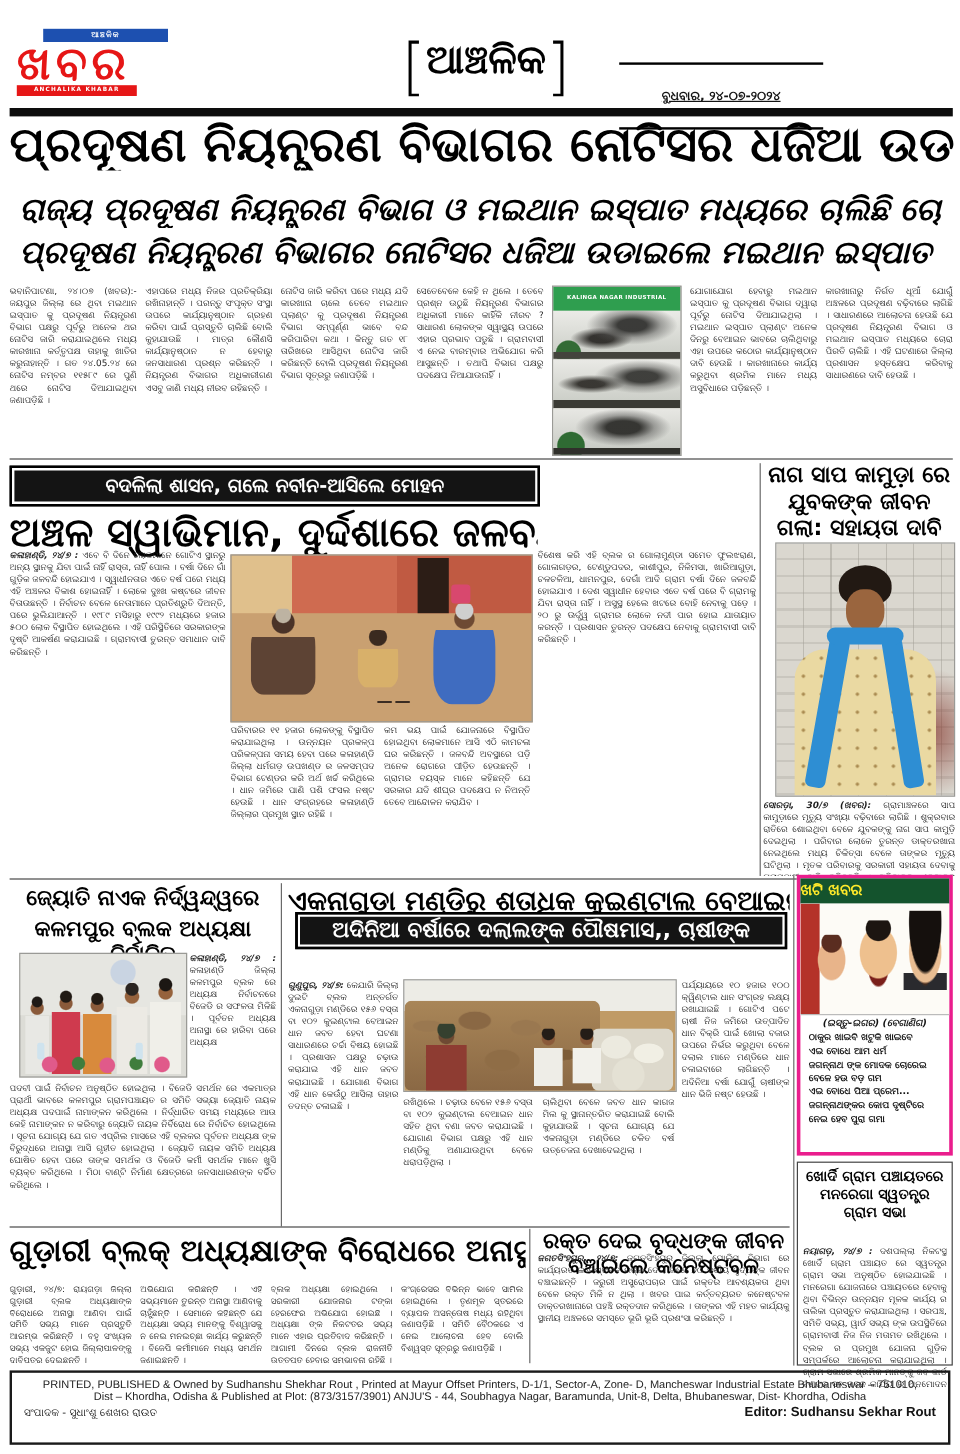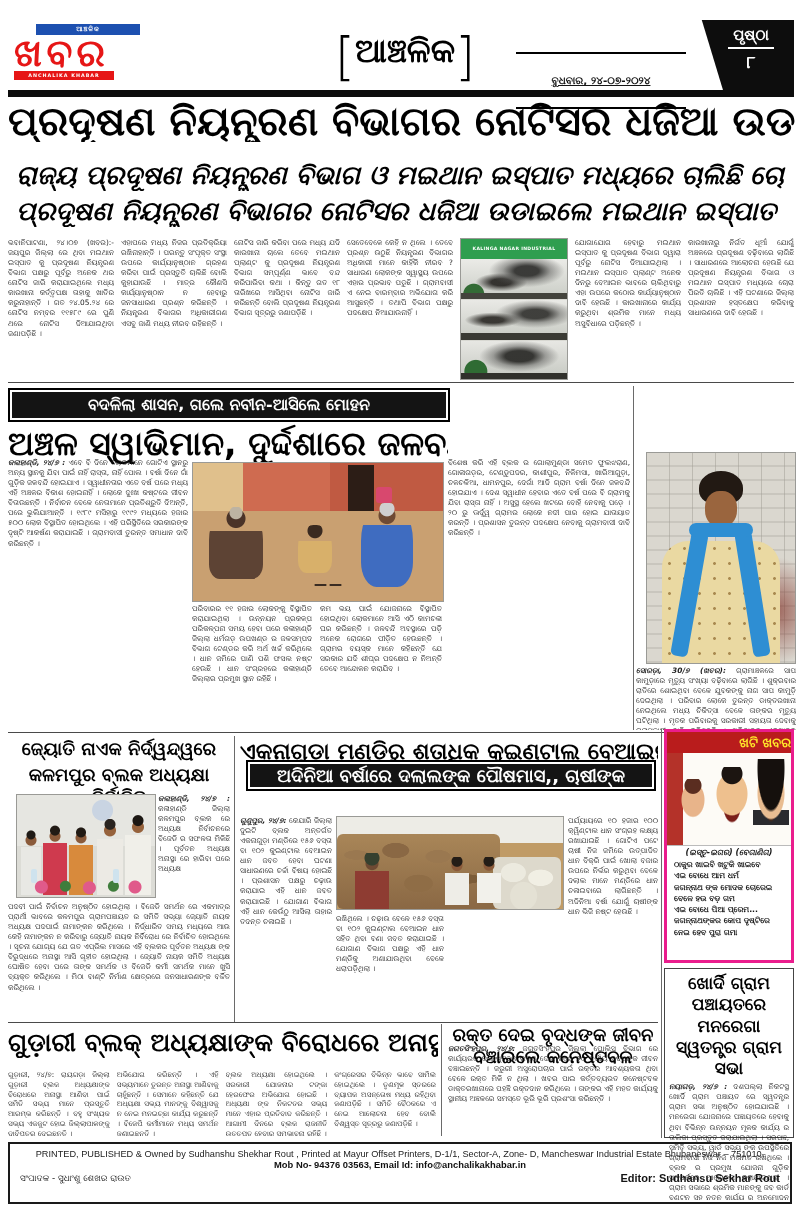--- a/index.html
+++ b/index.html
@@ -26,27 +26,20 @@
   <div class="abs" style="left:0;top:0;width:800px;height:90px;">
     <div class="abs" style="left:14px;top:24px;width:170px;height:62px;">
       <div style="margin-left:22px;width:104px;height:11px;background:#1d50b0;color:#fff;font-size:6.5px;font-weight:bold;text-align:center;line-height:11px;letter-spacing:1px;">ଆଞ୍ଚଳିକ</div>
       <div style="font-size:38px;font-weight:800;color:#e61616;line-height:0.95;letter-spacing:4px;transform:skewX(-3deg);">ଖବର</div>
       <div style="width:100px;height:9px;background:#e61616;color:#fff;font-size:4.8px;font-weight:bold;text-align:center;line-height:9px;letter-spacing:1px;">ANCHALIKA KHABAR</div>
     </div>
     <div class="abs" style="left:300px;top:26px;width:210px;height:56px;text-align:center;color:#000;">
       <span style="font-size:52px;font-weight:300;vertical-align:-12px;">[</span><span style="font-size:33px;font-weight:800;">ଆଞ୍ଚଳିକ</span><span style="font-size:52px;font-weight:300;vertical-align:-12px;">]</span>
     </div>
     <div class="abs" style="left:516px;top:52px;width:158px;border-top:2px solid #000;border-bottom:2px solid #000;padding:20px 6px;font-size:10.5px;font-weight:bold;text-decoration:underline;text-align:center;">ବୁଧବାର, ୨୪-୦୭-୨୦୨୪</div>
-    <div class="abs" style="left:688px;top:20px;width:106px;height:70px;background:#0d0d0d;clip-path:polygon(13% 0,100% 0,100% 100%,33% 100%);color:#fff;">
-      <div style="position:absolute;right:14px;top:6px;width:58px;text-align:center;">
-        <div style="font-size:15px;font-weight:bold;">ପୃଷ୍ଠା</div>
-        <div style="height:2px;background:#fff;margin:3px 0 3px 6px;width:46px;"></div>
-        <div style="font-size:17px;font-weight:bold;">୮</div>
-      </div>
-    </div>
     <div class="abs" style="left:8px;top:90px;width:786px;height:7px;background:#0d0d0d;"></div>
   </div>
 
   <div class="abs hl nowrap" style="left:8px;top:100px;width:788px;font-size:40px;line-height:1.05;">ପ୍ରଦୂଷଣ ନିୟନ୍ତ୍ରଣ ବିଭାଗର ନୋଟିସର ଧଜିଆ ଉଡାଇଲେ ମଇଥାନ ଇସ୍ପାତ</div>
   <div class="abs hl nowrap" style="left:16px;top:160px;width:770px;font-size:26px;font-style:italic;">ରାଜ୍ୟ ପ୍ରଦୂଷଣ ନିୟନ୍ତ୍ରଣ ବିଭାଗ ଓ ମଇଥାନ ଇସ୍ପାତ ମଧ୍ୟରେ ଚାଲିଛି ଚୋରା ପିରତି</div>
   <div class="abs hl nowrap" style="left:16px;top:196px;width:770px;font-size:26px;font-style:italic;">ପ୍ରଦୂଷଣ ନିୟନ୍ତ୍ରଣ ବିଭାଗର ନୋଟିସର ଧଜିଆ ଉଡାଇଲେ ମଇଥାନ ଇସ୍ପାତ</div>
 
   <div class="abs" style="left:8px;top:238px;width:786px;height:142px;display:flex;gap:7px;">
     <div class="bodytxt" style="flex:1;height:142px;">ଭବାନିପାଟଣା, ୨୪।୦୭ (ଖବର):- ଜୟପୁର ଜିଲ୍ଲା ରେ ଥିବା ମଇଥାନ ଇସ୍ପାତ କୁ ପ୍ରଦୂଷଣ ନିୟନ୍ତ୍ରଣ ବିଭାଗ ପକ୍ଷରୁ ପୂର୍ବରୁ ଅନେକ ଥର ନୋଟିସ ଜାରି କରାଯାଇଥିଲେ ମଧ୍ୟ କାରଖାନା କର୍ତ୍ତୃପକ୍ଷ ତାହାକୁ ଖାତିର କରୁନାହାନ୍ତି । ଗତ ୨୪.05.୨୪ ରେ ନୋଟିସ ନମ୍ବର ୧୧୫୮୯ ରେ ପୁଣି ଥରେ ନୋଟିସ ଦିଆଯାଇଥିବା ଜଣାପଡ଼ିଛି ।</div>
     <div class="bodytxt" style="flex:1;height:142px;">ଏହାପରେ ମଧ୍ୟ ନିଜର ପ୍ରତିକ୍ରିୟା ରଖିନାହାନ୍ତି । ପରନ୍ତୁ ସଂପୃକ୍ତ ସଂସ୍ଥା ଉପରେ କାର୍ଯ୍ୟାନୁଷ୍ଠାନ ଗ୍ରହଣ କରିବା ପାଇଁ ପ୍ରସ୍ତୁତି ଚାଲିଛି ବୋଲି କୁହାଯାଉଛି । ମାତ୍ର କୌଣସି କାର୍ଯ୍ୟାନୁଷ୍ଠାନ ନ ହେବାରୁ ଜନସାଧାରଣ ପ୍ରଶ୍ନ କରିଛନ୍ତି । ନିୟନ୍ତ୍ରଣ ବିଭାଗର ଅଧିକାରୀଗଣ ଏସବୁ ଜାଣି ମଧ୍ୟ ନୀରବ ରହିଛନ୍ତି ।</div>
@@ -103,20 +96,21 @@
     <div style="position:absolute;left:120px;top:118px;width:30px;height:8px;background:
       radial-gradient(ellipse at 25% 50%, #3a2c22 0 6px, transparent 7px),
       radial-gradient(ellipse at 75% 50%, #3a2c22 0 6px, transparent 7px);"></div>
   </div>
   <div class="abs bodytxt" style="left:192px;top:604px;width:120px;height:124px;">ପରିବାରର ୧୧ ହଜାର ଲୋକଙ୍କୁ ବିସ୍ଥାପିତ କରାଯାଇଥିଲା । ଉନ୍ନୟନ ପ୍ରକଳ୍ପ ପରିକଳ୍ପନା ସମୟ ହେବା ପରେ କଳାହାଣ୍ଡି ଜିଲ୍ଲା ଧର୍ମଗଡ଼ ଉପଖଣ୍ଡ ର ଜଳସମ୍ପଦ ବିଭାଗ ଟେଣ୍ଡର କରି ଅର୍ଥ ଖର୍ଚ୍ଚ କରିଥିଲେ । ଧାନ ଜମିରେ ପାଣି ପଶି ଫସଲ ନଷ୍ଟ ହେଉଛି । ଧାନ ସଂଗ୍ରହରେ କଳାହାଣ୍ଡି ଜିଲ୍ଲାର ପ୍ରମୁଖ ସ୍ଥାନ ରହିଛି ।</div>
   <div class="abs bodytxt" style="left:320px;top:604px;width:122px;height:124px;">କମ ଭୟ ପାଇଁ ଯୋଜନାରେ ବିସ୍ଥାପିତ ହୋଇଥିବା ଲୋକମାନେ ଆସି ଏଠି କାମଚଳା ଘର କରିଛନ୍ତି । ଜଳବନ୍ଦି ଅବସ୍ଥାରେ ପଡ଼ି ଅନେକ ରୋଗରେ ପୀଡ଼ିତ ହେଉଛନ୍ତି । ଗ୍ରାମର ବୟସ୍କ ମାନେ କହିଛନ୍ତି ଯେ ସରକାର ଯଦି ଶୀଘ୍ର ପଦକ୍ଷେପ ନ ନିଅନ୍ତି ତେବେ ଆନ୍ଦୋଳନ କରାଯିବ ।</div>
   <div class="abs bodytxt" style="left:448px;top:458px;width:182px;height:270px;">ବିଶେଷ କରି ଏହି ବ୍ଲକ ର ଗୋଲାମୁଣ୍ଡା ସମେତ ଫୁଲଝରାଣ, ଗୋଳାଗଡ଼ର, ଟେଣ୍ଡୁପଦର, କାଶୀପୁର, ନିଳିମସା, ଖାରିଆଗୁଡ଼ା, ଚଳଚଳିଆ, ଧାମନପୁର, ଦେଗାଁ ଆଦି ଗ୍ରାମ ବର୍ଷା ଦିନେ ଜଳବନ୍ଦି ହୋଇଯାଏ । ଦେଶ ସ୍ୱାଧୀନ ହେବାର ଏତେ ବର୍ଷ ପରେ ବି ଗ୍ରାମକୁ ଯିବା ରାସ୍ତା ନାହିଁ । ଅସୁସ୍ଥ ହେଲେ ଖଟରେ ବୋହି ନେବାକୁ ପଡ଼େ । ୨୦ ରୁ ଊର୍ଦ୍ଧ୍ୱ ଗ୍ରାମର ଲୋକେ ନଦୀ ପାର ହୋଇ ଯାତାୟାତ କରନ୍ତି । ପ୍ରଶାସନ ତୁରନ୍ତ ପଦକ୍ଷେପ ନେବାକୁ ଗ୍ରାମବାସୀ ଦାବି କରିଛନ୍ତି ।</div>
 
   <div class="abs vrule" style="left:633px;top:386px;height:344px;"></div>
 
+  <div class="abs hl center" style="left:636px;top:386px;width:160px;font-size:18.5px;line-height:1.2;">ନାଗ ସାପ କାମୁଡ଼ା ରେ ଯୁବକଙ୍କ ଜୀବନ ଗଲା: ସହାୟତା ଦାବି</div>
   <div class="abs photo" style="left:646px;top:452px;width:148px;height:210px;background:
       repeating-linear-gradient(90deg, transparent 0 22px, rgba(160,157,148,.5) 22px 23px),
       repeating-linear-gradient(180deg,#dad7cf 0 12px,#c9c6be 12px 14px);">
     <div style="position:absolute;right:0;top:50%;width:45%;height:50%;background:radial-gradient(ellipse at 70% 50%, rgba(130,50,40,.7), transparent 72%);"></div>
     <div style="position:absolute;left:50%;top:18px;width:44px;height:34px;margin-left:-22px;background:#221913;border-radius:50% 50% 42% 42%;"></div>
     <div style="position:absolute;left:50%;top:38px;width:32px;height:36px;margin-left:-16px;background:#9a653e;border-radius:45%;"></div>
     <div style="position:absolute;left:50%;bottom:0;width:118px;height:122px;margin-left:-59px;background:#ead9a2;border-radius:26px 26px 0 0;
          background-image:radial-gradient(circle, #a98a50 1px, transparent 1.8px);background-size:15px 15px;"></div>
     <div style="position:absolute;left:34px;top:78px;width:17px;height:126px;background:#2e8ed3;border-radius:5px;transform:rotate(10deg);"></div>
     <div style="position:absolute;right:34px;top:78px;width:17px;height:126px;background:#2e8ed3;border-radius:5px;transform:rotate(-9deg);"></div>
@@ -198,26 +192,27 @@
     <div class="person" style="left:108px;bottom:4px;width:24px;height:48px;background:
       radial-gradient(circle at 50% 9%, #241d17 0 5px, transparent 6px),
       radial-gradient(circle at 50% 18%, #8a5a3a 0 5px, transparent 6px),
       linear-gradient(180deg, transparent 0 16px, #eeede7 16px);"></div>
     <div class="person" style="left:140px;bottom:6px;width:24px;height:46px;background:
       radial-gradient(circle at 50% 9%, #241d17 0 5px, transparent 6px),
       radial-gradient(circle at 50% 18%, #8a5a3a 0 5px, transparent 6px),
       linear-gradient(180deg, transparent 0 16px, #f2f1eb 16px);"></div>
   </div>
   <div class="abs bodytxt" style="left:336px;top:914px;width:108px;height:108px;">ରଖିଥିଲେ । ଚଢ଼ାଉ ବେଳେ ୧୫୬ ବସ୍ତା ବା ୧୦୨ କୁଇଣ୍ଟାଲ ବେଆଇନ ଧାନ ସହିତ ଥିବା ବଣା ଜବତ କରାଯାଇଛି । ଯୋଗାଣ ବିଭାଗ ପକ୍ଷରୁ ଏହି ଧାନ ମଣ୍ଡିକୁ ଅଣାଯାଉଥିବା ବେଳେ ଧରାପଡ଼ିଥିଲା ।</div>
+  <div class="abs bodytxt" style="left:452px;top:914px;width:110px;height:108px;">ଚାଲିଥିବା ବେଳେ ଜବତ ଧାନ କାଗଜ ମିଲ କୁ ସ୍ଥାନାନ୍ତରିତ କରାଯାଇଛି ବୋଲି କୁହାଯାଉଛି । ସୂଚନା ଯୋଗ୍ୟ ଯେ ଏକନାଗୁଡ଼ା ମଣ୍ଡିରେ ଚଳିତ ବର୍ଷ ଉତ୍ତେଜନା ଦେଖାଦେଇଥିଲା ।</div>
   <div class="abs bodytxt" style="left:568px;top:816px;width:90px;height:206px;">ପର୍ଯ୍ୟାୟରେ ୧୦ ହଜାର ୧୦୦ କ୍ୱିଣ୍ଟାଲ ଧାନ ସଂଗ୍ରହ ଲକ୍ଷ୍ୟ ରଖାଯାଇଛି । ଗୋଟିଏ ପଟେ ଚାଷୀ ନିଜ ଜମିରେ ଉତ୍ପାଦିତ ଧାନ ବିକ୍ରି ପାଇଁ ଖୋଲା ବଜାର ଉପରେ ନିର୍ଭର କରୁଥିବା ବେଳେ ଦଲାଲ ମାନେ ମଣ୍ଡିରେ ଧାନ ଚଳାଇବାରେ ଲାଗିଛନ୍ତି । ଅଦିନିଆ ବର୍ଷା ଯୋଗୁଁ ଚାଷୀଙ୍କ ଧାନ ଭିଜି ନଷ୍ଟ ହେଉଛି ।</div>
 
   <div class="abs vrule" style="left:661px;top:729px;height:409px;"></div>
 
   <div class="abs" style="left:664px;top:729px;width:130px;height:234px;border:3px solid #ea1d8d;background:#fff;box-sizing:border-box;">
-    <div style="height:21px;background:#b91c1c;color:#ffe92a;font-size:13px;font-weight:800;text-align:right;line-height:21px;">ଖଟି ଖବର</div>
+    <div style="height:21px;background:#14532d;color:#ffe92a;font-size:13px;font-weight:800;text-align:left;line-height:21px;">ଖଟି ଖବର</div>
     <div class="photo" style="position:relative;height:92px;border:none;border-bottom:1px solid #bbb;background:#fdfbf6;">
       <div style="position:absolute;left:0;top:0;width:16px;height:100%;background:#b43229;"></div>
       <div style="position:absolute;left:12px;top:26px;width:28px;height:40px;background:
         radial-gradient(circle at 50% 16%, #5a2d20 0 8px, transparent 9px),
         radial-gradient(ellipse at 50% 52%, #e8b48a 0 11px, transparent 12px),
         radial-gradient(circle at 55% 66%, #7a1f1a 0 3px, transparent 4px);"></div>
       <div style="position:absolute;left:44px;top:14px;width:42px;height:56px;background:
         radial-gradient(circle at 50% 12%, #1c1511 0 10px, transparent 11px),
         radial-gradient(ellipse at 50% 48%, #eec08e 0 15px, transparent 16px),
         radial-gradient(ellipse at 50% 70%, #7a1f1a 0 8px, transparent 9px),
@@ -234,21 +229,21 @@
       <div>ଏଇ ବୋଧେ ଆମ ଧର୍ମ</div>
       <div>ଜଗନ୍ନାଥ ଙ୍କ ମୋଦକ ଚୋରେଇ</div>
       <div>ବେଳେ ହଉ ବଡ଼ ଗମ</div>
       <div>ଏଇ ବୋଧେ ପିଆ ପ୍ରେମ...</div>
       <div>ଜଗନ୍ନାଥଙ୍କର କୋପ ଦୃଷ୍ଟିରେ</div>
       <div>ନେଇ ହେବ ପୁରା ଗମା</div>
     </div>
   </div>
 
   <div class="abs" style="left:664px;top:968px;width:130px;height:170px;border:1px solid #444;box-sizing:border-box;padding:4px;">
-    <div class="hl center" style="font-size:17px;line-height:1.25;margin-bottom:3px;">ଖୋର୍ଦି ଗ୍ରାମ ପଞ୍ଚାୟତରେ ମନରେଗା ସ୍ୱତନ୍ତ୍ର ଗ୍ରାମ ସଭା</div>
+    <div class="hl center" style="font-size:12px;line-height:1.25;margin-bottom:20px;">ଖୋର୍ଦି ଗ୍ରାମ ପଞ୍ଚାୟତରେ ମନରେଗା ସ୍ୱତନ୍ତ୍ର ଗ୍ରାମ ସଭା</div>
     <div class="bodytxt" style="height:118px;">
       <span class="dateline">ନୟାଗଡ଼, ୨୪/୭ :</span>
       <span>ଦଶପଲ୍ଲା ନିକଟସ୍ଥ ଖୋର୍ଦି ଗ୍ରାମ ପଞ୍ଚାୟତ ରେ ସ୍ୱତନ୍ତ୍ର ଗ୍ରାମ ସଭା ଅନୁଷ୍ଠିତ ହୋଇଯାଇଛି । ମନରେଗା ଯୋଜନାରେ ପଞ୍ଚାୟତରେ ହେବାକୁ ଥିବା ବିଭିନ୍ନ ଉନ୍ନୟନ ମୂଳକ କାର୍ଯ୍ୟ ର ତାଲିକା ପ୍ରସ୍ତୁତ କରାଯାଇଥିଲା । ସରପଞ୍ଚ, ସମିତି ସଭ୍ୟ, ୱାର୍ଡ ସଭ୍ୟ ଙ୍କ ଉପସ୍ଥିତିରେ ଗ୍ରାମବାସୀ ନିଜ ନିଜ ମତାମତ ରଖିଥିଲେ । ବ୍ଲକ ର ପ୍ରମୁଖ ଯୋଜନା ଗୁଡ଼ିକ ସମ୍ପର୍କରେ ଆଲୋଚନା କରାଯାଇଥିଲା । ଗ୍ରାମ ସଭାରେ ଶ୍ରମିକ ମାନଙ୍କୁ ଜବ କାର୍ଡ ବଣ୍ଟନ ସହ ନୂତନ କାର୍ଯ୍ୟ ର ଅନୁମୋଦନ କରାଯାଇଥିଲା ।</span>
     </div>
   </div>
 
   <div class="abs hrule" style="left:8px;top:1022px;width:650px;"></div>
 
   <div class="abs hl nowrap" style="left:8px;top:1028px;width:430px;font-size:25px;">ଗୁଡ଼ାରୀ ବ୍ଲକ୍ ଅଧ୍ୟକ୍ଷାଙ୍କ ବିରୋଧରେ ଅନାସ୍ଥା ପାଇଁ ସଜବାଜ</div>
   <div class="abs" style="left:8px;top:1070px;width:428px;height:66px;display:flex;gap:7px;">
@@ -261,20 +256,20 @@
   <div class="abs vrule" style="left:441px;top:1024px;height:112px;"></div>
 
   <div class="abs hl center" style="left:448px;top:1024px;width:210px;font-size:18px;">ରକ୍ତ ଦେଇ ବୃଦ୍ଧଙ୍କ ଜୀବନ ବଞ୍ଚାଇଲେ କନେଷ୍ଟବଳ</div>
   <div class="abs bodytxt" style="left:448px;top:1044px;width:210px;height:92px;">
     <span class="dateline">ଜଗତସିଂହପୁର, ୨୪/୭:</span>
     <span>ଜଗତସିଂହପୁର ଜିଲ୍ଲା ପୋଲିସ ବିଭାଗ ରେ କାର୍ଯ୍ୟରତ କନେଷ୍ଟବଳ ରକ୍ତ ଦେଇ ଜଣେ ୬୦ ବର୍ଷୀୟ ବୃଦ୍ଧଙ୍କ ଜୀବନ ବଞ୍ଚାଇଛନ୍ତି । ଜରୁରୀ ଅସ୍ତ୍ରୋପଚାର ପାଇଁ ରକ୍ତର ଆବଶ୍ୟକତା ଥିବା ବେଳେ ରକ୍ତ ମିଳି ନ ଥିଲା । ଖବର ପାଇ କର୍ତ୍ତବ୍ୟରତ କନେଷ୍ଟବଳ ଡାକ୍ତରଖାନାରେ ପହଞ୍ଚି ରକ୍ତଦାନ କରିଥିଲେ । ତାଙ୍କର ଏହି ମହତ କାର୍ଯ୍ୟକୁ ସ୍ଥାନୀୟ ଅଞ୍ଚଳରେ ସମସ୍ତେ ଭୂରି ଭୂରି ପ୍ରଶଂସା କରିଛନ୍ତି ।</span>
   </div>
 
   <div class="abs" style="left:8px;top:1142px;width:784px;height:62px;border:2px solid #1a1a1a;box-sizing:border-box;padding:5px 10px 3px;font-family:'Liberation Sans',sans-serif;">
     <div class="center" style="font-size:9.2px;color:#222;">PRINTED, PUBLISHED &amp; Owned by Sudhanshu Shekhar Rout , Printed at Mayur Offset Printers,  D-1/1, Sector-A, Zone- D, Mancheswar Industrial Estate Bhubaneswar – 751010,</div>
-    <div class="center" style="font-size:9.4px;font-weight:bold;color:#111;">Mob No-  94376 03563,  Email Id: info@anchalikakhabar.in</div>
+    <div class="center" style="font-size:9.2px;color:#222;">Dist – Khordha, Odisha  &amp; Published at Plot: (873/3157/3901)  ANJU'S - 44, Soubhagya Nagar, Baramunda, Unit-8, Delta, Bhubaneswar, Dist- Khordha, Odisha</div>
     <div style="display:flex;justify-content:space-between;align-items:flex-end;margin-top:2px;">
       <div style="font-size:8.8px;font-family:'DejaVu Sans',sans-serif;">ସଂପାଦକ - ସୁଧାଂଶୁ ଶେଖର ରାଉତ</div>
       <div style="font-size:11px;font-weight:bold;">Editor: Sudhansu Sekhar Rout</div>
     </div>
   </div>
 
 </div>
 
 </body></html>

